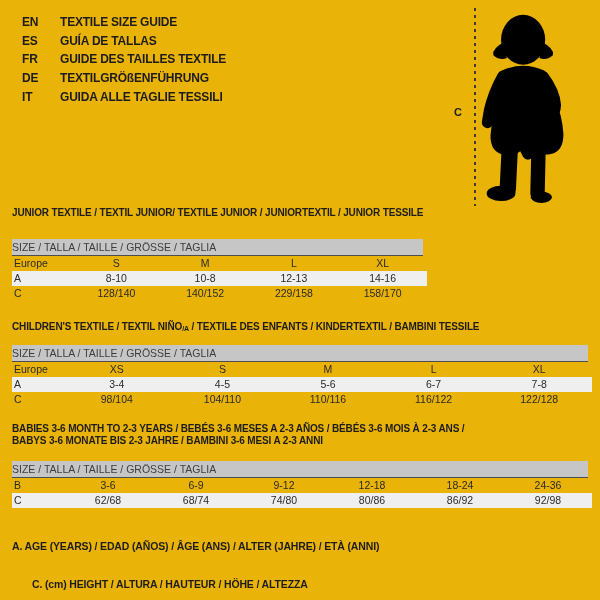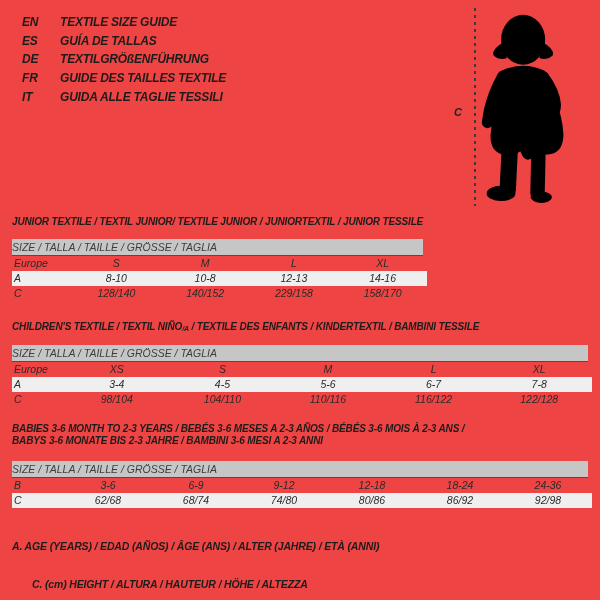--- a/index.html
+++ b/index.html
@@ -1,17 +1,17 @@
 <!DOCTYPE html>
 <html><head>
 <meta charset="utf-8">
 <style>
   html,body{margin:0;padding:0;background:#fff;}
-  #page{position:relative;width:600px;height:600px;background:#ef4444;overflow:hidden;
-        font-family:"Liberation Sans",sans-serif;color:#262626;font-style:italic;}
+  #page{position:relative;width:600px;height:600px;background:#eab308;overflow:hidden;
+        font-family:"Liberation Sans",sans-serif;color:#262626;}
 
   
   .lang-list{position:absolute;left:22px;top:13px;}
   .lang-row{display:flex;height:18.6px;align-items:center;}
   .lang-code{width:38px;font-size:12px;font-weight:bold;letter-spacing:-0.2px;color:#1c1c1c;}
   .lang-label{font-size:12px;font-weight:bold;letter-spacing:-0.2px;color:#1c1c1c;white-space:nowrap;}
 
   
   .measure-line{position:absolute;left:474px;top:8px;width:2px;height:198px;
         background:repeating-linear-gradient(to bottom,#3c3c3c 0 3px,transparent 3px 7px);}
@@ -48,26 +48,26 @@
   <div class="lang-list">
     <div class="lang-row">
       <span class="lang-code">EN</span>
       <span class="lang-label">TEXTILE SIZE GUIDE</span>
     </div>
     <div class="lang-row">
       <span class="lang-code">ES</span>
       <span class="lang-label">GUÍA DE TALLAS</span>
     </div>
     <div class="lang-row">
+      <span class="lang-code">FR</span>
+      <span class="lang-label">GUIDE DES TAILLES TEXTILE</span>
+    </div>
+    <div class="lang-row">
       <span class="lang-code">DE</span>
       <span class="lang-label">TEXTILGRÖßENFÜHRUNG</span>
-    </div>
-    <div class="lang-row">
-      <span class="lang-code">FR</span>
-      <span class="lang-label">GUIDE DES TAILLES TEXTILE</span>
     </div>
     <div class="lang-row">
       <span class="lang-code">IT</span>
       <span class="lang-label">GUIDA ALLE TAGLIE TESSILI</span>
     </div>
   </div>
 
   <div class="measure-line"></div>
   <div class="measure-label">C</div>
   <svg class="silhouette" viewBox="0 0 100 200" xmlns="http://www.w3.org/2000/svg">
@@ -80,21 +80,21 @@
       <ellipse cx="66" cy="194" rx="11" ry="6"></ellipse>
     </g>
     <g fill="none" stroke="#000000" stroke-linecap="round" stroke-linejoin="round">
       <path d="M26,68 Q16,86 12,104 L10,116" stroke-width="12"></path>
       <path d="M68,68 Q80,84 81,98 Q81,106 75,108" stroke-width="11"></path>
       <path d="M33,145 L31,186" stroke-width="17"></path>
       <path d="M63,145 L62,190" stroke-width="15"></path>
     </g>
   </svg>
 
-  <div class="section-title" style="top:216px;">JUNIOR TEXTILE / TEXTIL JUNIOR/ TEXTILE JUNIOR / JUNIORTEXTIL / JUNIOR TESSILE</div>
+  <div class="section-title" style="top:207px;">JUNIOR TEXTILE / TEXTIL JUNIOR/ TEXTILE JUNIOR / JUNIORTEXTIL / JUNIOR TESSILE</div>
   <div class="size-bar w-narrow" style="top:239px;">SIZE / TALLA / TAILLE / GRÖSSE / TAGLIA</div>
   <div class="size-grid grid-1" style="top:256px;">
     <div class="cell label">Europe</div>
     <div class="cell">S</div>
     <div class="cell">M</div>
     <div class="cell">L</div>
     <div class="cell">XL</div>
 
     <div class="row-stripe" style="display:contents;">
       <div class="cell label">A</div>

